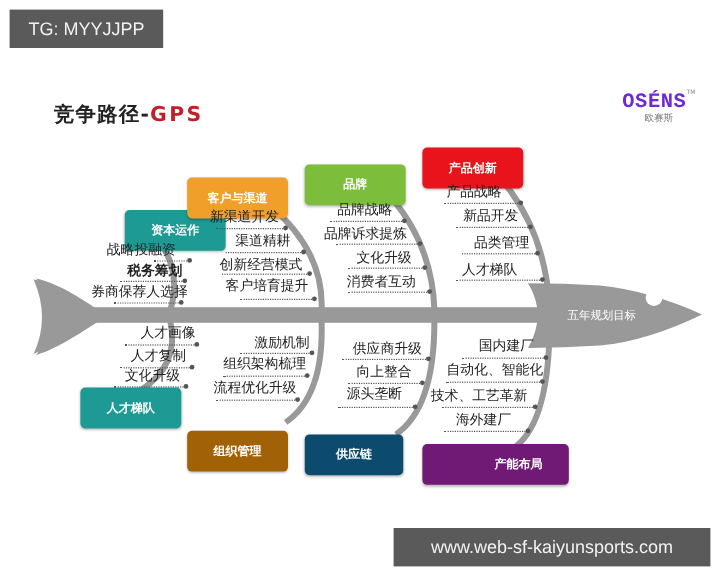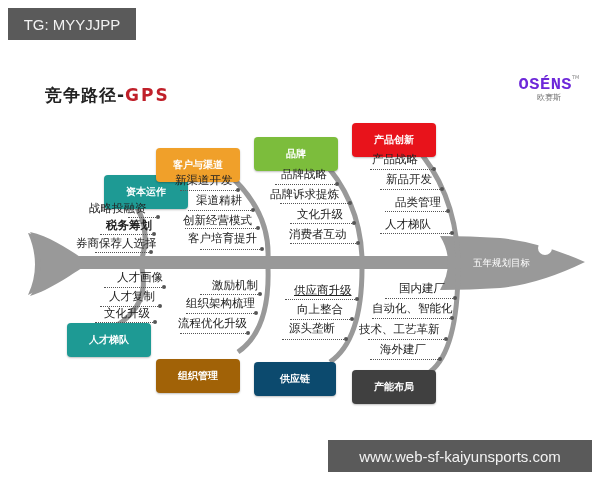--- a/index.html
+++ b/index.html
@@ -128,31 +128,31 @@
 <div class="box" style="left:67px;top:323px;width:84px;background:#1e9a94;">人才梯队</div>
 
 <div class="item" style="left:212px;top:278px;">激励机制</div>
 <div class="dots" style="left:200px;top:294px;width:60px;"></div>
 <div class="item" style="left:186px;top:296px;">组织架构梳理</div>
 <div class="dots" style="left:186px;top:313px;width:70px;"></div>
 <div class="item" style="left:178px;top:316px;">流程优化升级</div>
 <div class="dots" style="left:180px;top:333px;width:68px;"></div>
 <div class="box" style="left:156px;top:343px;width:84px;background:#a16207;margin-top:16px;">组织管理</div>
 
-<div class="item" style="left:294px;top:283px;text-decoration:underline;">供应商升级</div>
+<div class="item" style="left:294px;top:283px;">供应商升级</div>
 <div class="dots" style="left:285px;top:299px;width:72px;"></div>
 <div class="item" style="left:297px;top:302px;">向上整合</div>
 <div class="dots" style="left:290px;top:319px;width:62px;"></div>
 <div class="item" style="left:289px;top:321px;">源头垄断</div>
 <div class="dots" style="left:282px;top:339px;width:64px;"></div>
 <div class="box" style="left:254px;top:362px;width:82px;background:#0c4a6e;">供应链</div>
 
 <div class="item" style="left:399px;top:281px;">国内建厂</div>
 <div class="dots" style="left:385px;top:298px;width:70px;"></div>
 <div class="item" style="left:372px;top:301px;">自动化、智能化</div>
 <div class="dots" style="left:372px;top:318px;width:80px;"></div>
 <div class="item" style="left:359px;top:322px;">技术、工艺革新</div>
 <div class="dots" style="left:368px;top:339px;width:78px;"></div>
 <div class="item" style="left:380px;top:342px;">海外建厂</div>
 <div class="dots" style="left:370px;top:359px;width:70px;"></div>
-<div class="box" style="left:352px;top:370px;width:84px;background:#404040;">产能布局</div>
+<div class="box" style="left:352px;top:370px;width:84px;background:#701a75;padding-left:38px;">产能布局</div>
 
 <div class="tag-bottom">www.web-sf-kaiyunsports.com</div>
 
 </body></html>

